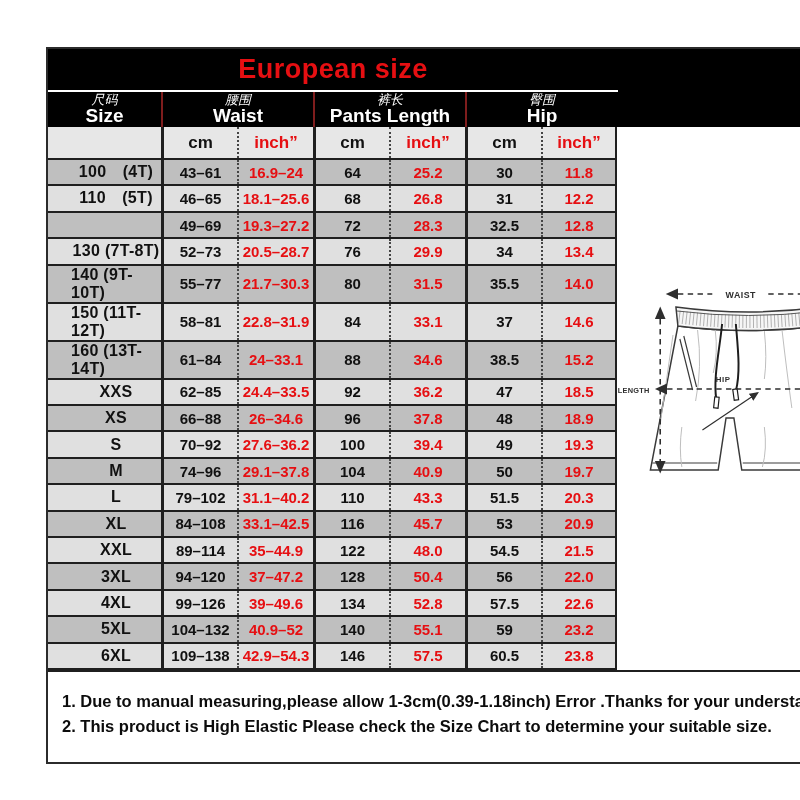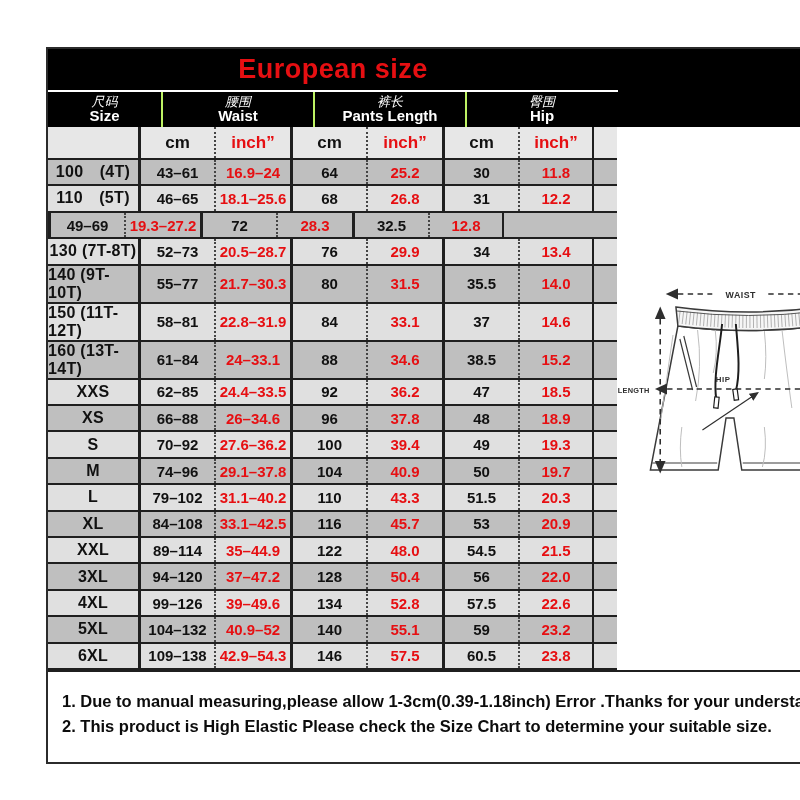--- a/index.html
+++ b/index.html
@@ -15,27 +15,27 @@
     border:2px solid #2b2b2b;background:#fff;margin-left:44px;}
   
   .title-bar{position:relative;height:43px;background:#000;}
   .title-text{position:absolute;left:0;top:5px;width:570px;text-align:center;
     color:var(--accent);font-size:27px;font-weight:bold;letter-spacing:0.5px;}
   .title-underline{position:absolute;left:0;bottom:0;width:570px;height:2px;background:#fff;}
   
   .header-row{height:35px;background:#000;display:flex;color:#fff;}
   .hcell{display:flex;flex-direction:column;align-items:center;justify-content:center;
     line-height:1.05;}
-  .hcell + .hcell{border-left:2px solid #bef264;}
+  .hcell + .hcell{border-left:2px solid #7f1d1d;}
   .h-size{width:113px;} .h-grp{width:152px;}
-  .h-zh{font-size:13px;font-style:italic;} .h-en{font-size:15px;font-weight:bold;}
+  .h-zh{font-size:13px;font-style:italic;} .h-en{font-size:19px;font-weight:bold;}
   
   .content{display:flex;height:543px;}
   .size-table{width:569px;display:flex;flex-direction:column;}
-  .trow{display:flex;flex:1;border-bottom:2px solid var(--line);}
+  .trow{display:flex;flex:1;border-bottom:2px solid var(--line);justify-content:flex-end;}
   .trow:last-child{border-bottom:none;}
   .trow.sub{flex:0 0 33px;background:#e7e7e7;}
   .trow.odd{background:var(--row-dark);}
   .trow.even{background:var(--row-light);}
   .cell{display:flex;align-items:center;justify-content:center;
     font-weight:bold;color:#111;}
   .c-size{width:90px;font-size:16px;letter-spacing:0.3px;}
   .c-cm,.c-in{width:76px;font-size:15px;}
   .c-cm{border-left:3px solid var(--line);}
   .c-in{border-left:2px dotted #444;color:var(--accent);}

